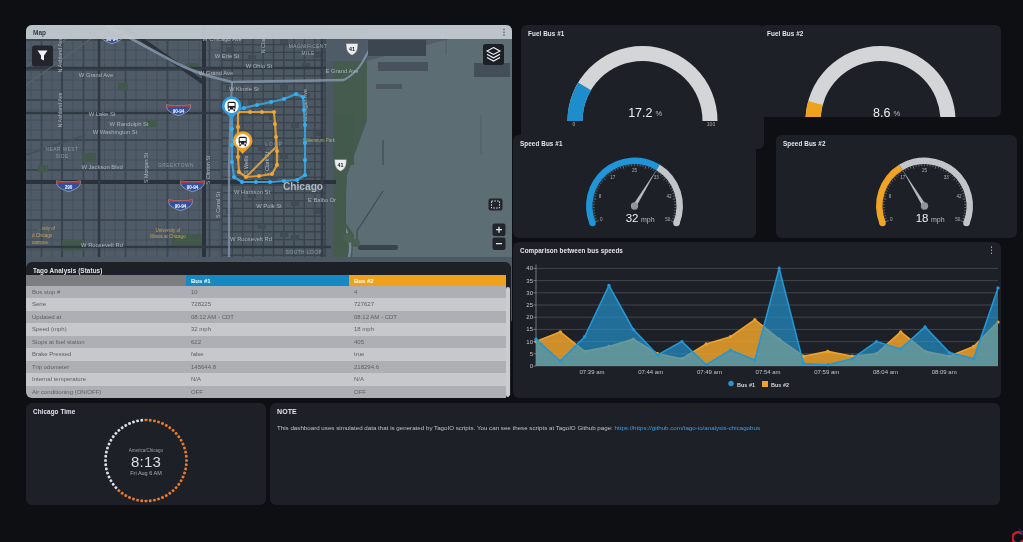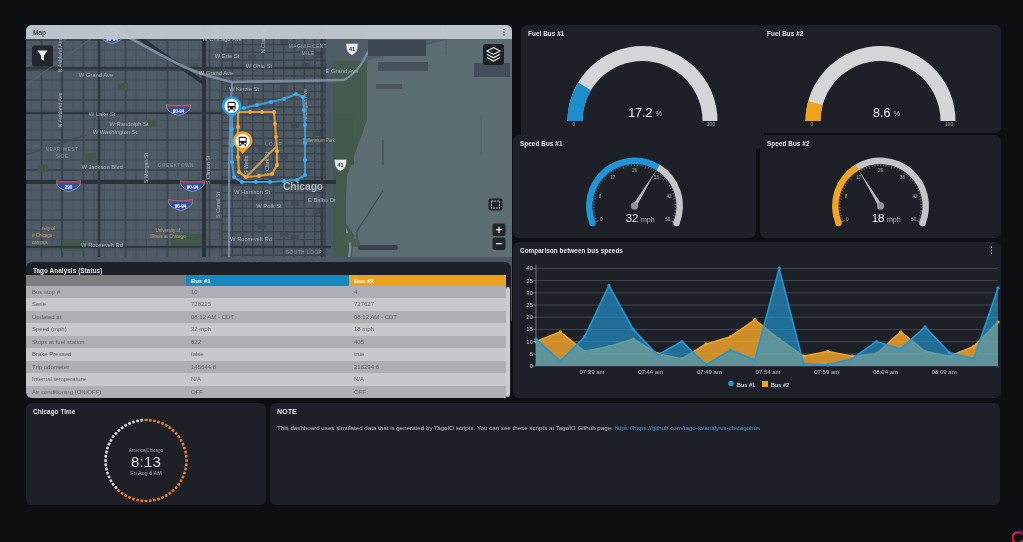--- a/index.html
+++ b/index.html
@@ -232,21 +232,21 @@
 <div class="panel" style="left:513px;top:25px;width:243px;height:124px;margin-left:8px;">
   <div class="ptitle">Fuel Bus #1</div><svg width="243" height="105" viewBox="0 0 243 105" xmlns="http://www.w3.org/2000/svg">
       <path d="M 46.50 96.00 A 75 75 0 0 1 196.50 96.00 L 181.50 96.00 A 60 60 0 0 0 61.50 96.00 Z" fill="#d3d5d7"></path>
       <path d="M 46.50 96.00 A 75 75 0 0 1 57.19 57.42 L 70.05 65.13 A 60 60 0 0 0 61.50 96.00 Z" fill="#1d8ecb"></path>
       <text x="53.0" y="101" font-size="5" fill="#a9adb2" text-anchor="middle">0</text>
       <text x="190.0" y="101" font-size="5" fill="#a9adb2" text-anchor="middle">100</text>
       <text x="131.5" y="91.5" text-anchor="end" font-size="12.5" fill="#eceef0">17.2</text>
       <text x="134.5" y="91" font-size="7.5" fill="#b9bcc1">%</text>
     </svg>
 </div>
-<div class="panel" style="left:760px;top:25px;width:241px;height:108px;">
+<div class="panel" style="left:760px;top:25px;width:241px;height:92px;">
   <div class="ptitle">Fuel Bus #2</div><svg width="241" height="105" viewBox="0 0 241 105" xmlns="http://www.w3.org/2000/svg">
       <path d="M 45.50 96.00 A 75 75 0 0 1 195.50 96.00 L 180.50 96.00 A 60 60 0 0 0 60.50 96.00 Z" fill="#d3d5d7"></path>
       <path d="M 45.50 96.00 A 75 75 0 0 1 48.22 75.98 L 62.68 79.99 A 60 60 0 0 0 60.50 96.00 Z" fill="#efa21b"></path>
       <text x="52.0" y="101" font-size="5" fill="#a9adb2" text-anchor="middle">0</text>
       <text x="189.0" y="101" font-size="5" fill="#a9adb2" text-anchor="middle">100</text>
       <text x="130.5" y="91.5" text-anchor="end" font-size="12.5" fill="#eceef0">8.6</text>
       <text x="133.5" y="91" font-size="7.5" fill="#b9bcc1">%</text>
     </svg>
 </div>
 <div class="panel" style="left:513px;top:135px;width:243px;height:103px;">
@@ -262,21 +262,21 @@
       <text x="121.50" y="36.80" font-size="4.6" fill="#aeb3b9" text-anchor="middle">25</text>
       <text x="143.21" y="44.13" font-size="4.6" fill="#aeb3b9" text-anchor="middle">33</text>
       <text x="156.03" y="63.13" font-size="4.6" fill="#aeb3b9" text-anchor="middle">42</text>
       <text x="154.69" y="86.01" font-size="4.6" fill="#aeb3b9" text-anchor="middle">50</text>
       <path d="M 119.96 70.06 L 143.88 34.28 L 123.04 71.94 Z" fill="#b4b9be"></path>
       <circle cx="121.5" cy="71" r="3.7" fill="#8e959b"></circle>
       <text x="125.5" y="86.5" text-anchor="end" font-size="11.5" fill="#eceef0">32</text>
       <text x="128.0" y="86.5" font-size="7" fill="#b7babf">mph</text>
     </svg>
 </div>
-<div class="panel" style="left:760px;top:135px;width:241px;height:103px;">
+<div class="panel" style="left:776px;top:135px;width:241px;height:103px;padding-left:28px;">
   <div class="ptitle">Speed Bus #2</div><svg width="241" height="103" viewBox="0 0 241 103" xmlns="http://www.w3.org/2000/svg">
       <path d="M 75.53 89.17 A 48.5 48.5 0 0 1 95.26 29.59 L 98.64 35.14 A 42 42 0 0 0 81.56 86.73 Z" fill="#efa426"></path>
       <path d="M 95.26 29.59 A 48.5 48.5 0 0 1 165.47 89.17 L 159.44 86.73 A 42 42 0 0 0 98.64 35.14 Z" fill="#c3c6c9"></path>
       <circle cx="78.54" cy="87.95" r="3.25" fill="#efa426"></circle>
       <circle cx="162.46" cy="87.95" r="3.25" fill="#c3c6c9"></circle>
       <path d="M 84.53 85.53 L 81.93 86.58 M 82.55 83.33 L 80.94 83.86 M 81.79 80.65 L 80.14 81.06 M 81.21 77.93 L 79.53 78.22 M 80.82 75.17 L 79.13 75.35 M 80.62 72.39 L 78.93 72.45 M 80.62 69.61 L 78.93 69.55 M 80.82 66.83 L 79.13 66.65 M 82.29 64.26 L 79.53 63.78 M 81.79 61.35 L 80.14 60.94 M 82.55 58.67 L 80.94 58.14 M 83.51 56.05 L 81.93 55.42 M 84.64 53.51 L 83.11 52.76 M 85.95 51.05 L 84.47 50.20 M 87.42 48.69 L 86.01 47.74 M 89.06 46.44 L 87.72 45.39 M 91.67 45.04 L 89.59 43.16 M 92.78 42.30 L 91.60 41.08 M 94.85 40.43 L 93.76 39.13 M 97.05 38.72 L 96.05 37.34 M 99.36 37.16 L 98.46 35.72 M 101.77 35.77 L 100.97 34.27 M 104.27 34.55 L 103.58 33.00 M 106.85 33.51 L 106.27 31.91 M 109.81 33.70 L 109.03 31.01 M 112.20 31.97 L 111.85 30.31 M 114.95 31.49 L 114.71 29.80 M 117.72 31.20 L 117.60 29.50 M 120.50 31.10 L 120.50 29.40 M 123.28 31.20 L 123.40 29.50 M 126.05 31.49 L 126.29 29.80 M 128.80 31.97 L 129.15 30.31 M 131.19 33.70 L 131.97 31.01 M 134.15 33.51 L 134.73 31.91 M 136.73 34.55 L 137.42 33.00 M 139.23 35.77 L 140.03 34.27 M 141.64 37.16 L 142.54 35.72 M 143.95 38.72 L 144.95 37.34 M 146.15 40.43 L 147.24 39.13 M 148.22 42.30 L 149.40 41.08 M 149.33 45.04 L 151.41 43.16 M 151.94 46.44 L 153.28 45.39 M 153.58 48.69 L 154.99 47.74 M 155.05 51.05 L 156.53 50.20 M 156.36 53.51 L 157.89 52.76 M 157.49 56.05 L 159.07 55.42 M 158.45 58.67 L 160.06 58.14 M 159.21 61.35 L 160.86 60.94 M 158.71 64.26 L 161.47 63.78 M 160.18 66.83 L 161.87 66.65 M 160.38 69.61 L 162.07 69.55 M 160.38 72.39 L 162.07 72.45 M 160.18 75.17 L 161.87 75.35 M 159.79 77.93 L 161.47 78.22 M 159.21 80.65 L 160.86 81.06 M 158.45 83.33 L 160.06 83.86 M 156.47 85.53 L 159.07 86.58" stroke="#878d94" stroke-width="0.7" fill="none"></path>
       <text x="87.31" y="86.01" font-size="4.6" fill="#aeb3b9" text-anchor="middle">0</text>
       <text x="85.97" y="63.13" font-size="4.6" fill="#aeb3b9" text-anchor="middle">8</text>
       <text x="98.79" y="44.13" font-size="4.6" fill="#aeb3b9" text-anchor="middle">17</text>
       <text x="120.50" y="36.80" font-size="4.6" fill="#aeb3b9" text-anchor="middle">25</text>

